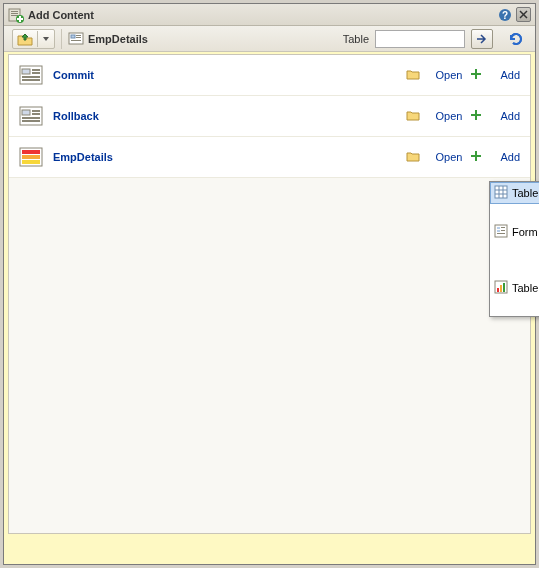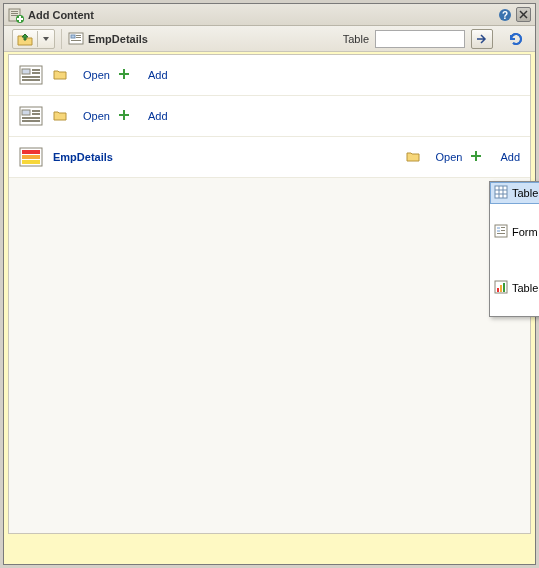--- a/index.html
+++ b/index.html
@@ -222,20 +222,21 @@
         <span class="row-icon">
           <svg width="24" height="24">
               <rect x="1" y="3" width="22" height="18" fill="#fff" stroke="#8a8676"></rect>
               <rect x="3" y="6" width="8" height="5" fill="#cfd8e8" stroke="#8a8676"></rect>
               <rect x="13" y="6" width="8" height="2" fill="#8a8676"></rect>
               <rect x="13" y="9" width="8" height="2" fill="#8a8676"></rect>
               <rect x="3" y="13" width="18" height="2" fill="#8a8676"></rect>
               <rect x="3" y="16" width="18" height="2" fill="#8a8676"></rect>
             </svg>
         </span>
+        <span class="row-title">Commit</span>
         <div class="row-actions">
           <span class="act">
             <span class="ico">
                 <svg width="14" height="12">
                   <path d="M1 3 h4 l1 1 h7 v7 h-12 z" fill="#f7d77a" stroke="#b8943a"></path>
                 </svg>
               </span>
             <span>Open</span>
           </span>
           <span class="act">
@@ -254,20 +255,21 @@
         <span class="row-icon">
           <svg width="24" height="24">
               <rect x="1" y="3" width="22" height="18" fill="#fff" stroke="#8a8676"></rect>
               <rect x="3" y="6" width="8" height="5" fill="#cfd8e8" stroke="#8a8676"></rect>
               <rect x="13" y="6" width="8" height="2" fill="#8a8676"></rect>
               <rect x="13" y="9" width="8" height="2" fill="#8a8676"></rect>
               <rect x="3" y="13" width="18" height="2" fill="#8a8676"></rect>
               <rect x="3" y="16" width="18" height="2" fill="#8a8676"></rect>
             </svg>
         </span>
+        <span class="row-title">Rollback</span>
         <div class="row-actions">
           <span class="act">
             <span class="ico">
                 <svg width="14" height="12">
                   <path d="M1 3 h4 l1 1 h7 v7 h-12 z" fill="#f7d77a" stroke="#b8943a"></path>
                 </svg>
               </span>
             <span>Open</span>
           </span>
           <span class="act">

